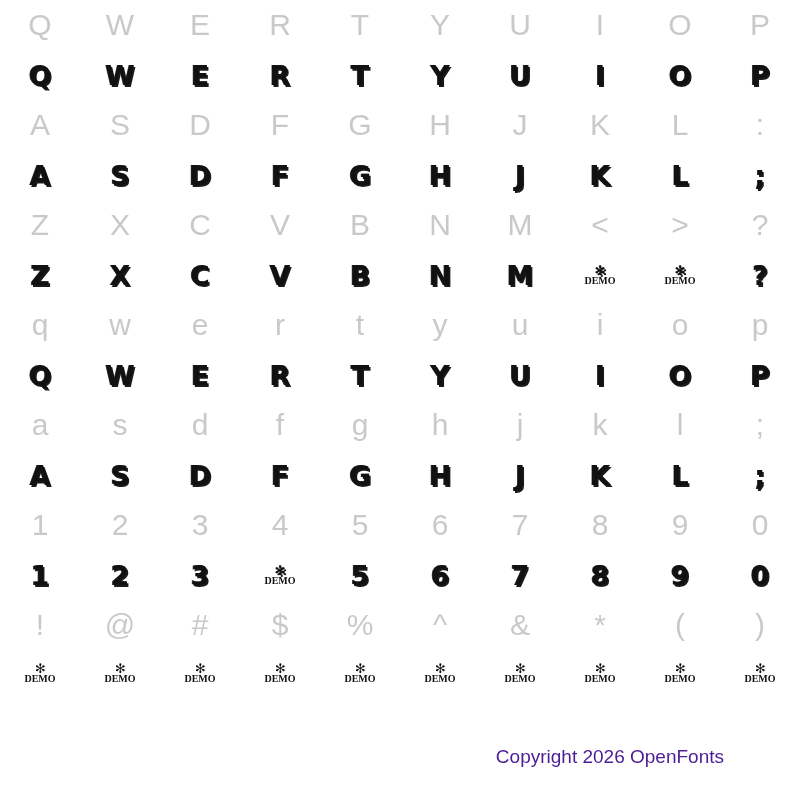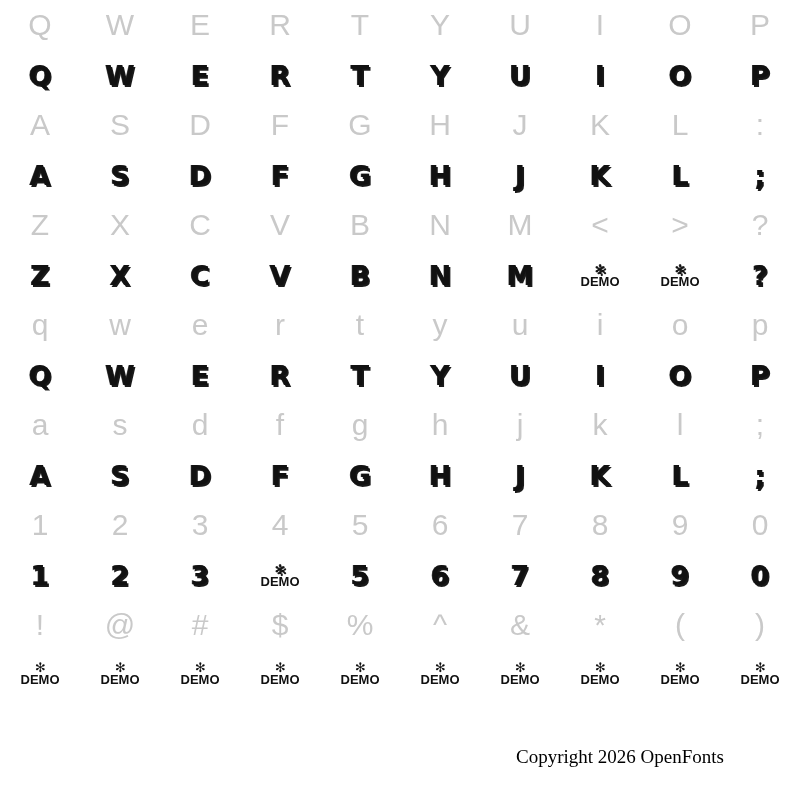--- a/index.html
+++ b/index.html
@@ -83,42 +83,42 @@
     line-height: 1;
   }
   .demo-mark .spray {
     font-size: 13px;
     color: #111;
     letter-spacing: -1px;
     margin-bottom: -1px;
     font-family: "DejaVu Sans", sans-serif;
   }
   .demo-mark .demo-word {
-    font-size: 13px;
+    font-size: 10px;
     font-weight: 700;
     color: #111;
     letter-spacing: 0px;
-    font-family: Liberation Sans, sans-serif;
+    font-family: Liberation Serif, serif;
     text-shadow: none;
   }
 
   .row-demo {
     height: 46px;
   }
   .row-demo .cell {
     height: 46px;
   }
 
   #copyright {
     position: absolute;
     right: 76px;
     bottom: 32px;
     font-size: 19px;
-    color: #000000;
-    font-family: Liberation Serif, serif;
+    color: #4c1d95;
+    font-family: Liberation Sans, sans-serif;
     white-space: nowrap;
   }
 </style>
 </head>
 <body>
 
 <div id="sheet">
   <div class="grid" id="grid">
       <div class="row row-ref">
         <div class="cell">

